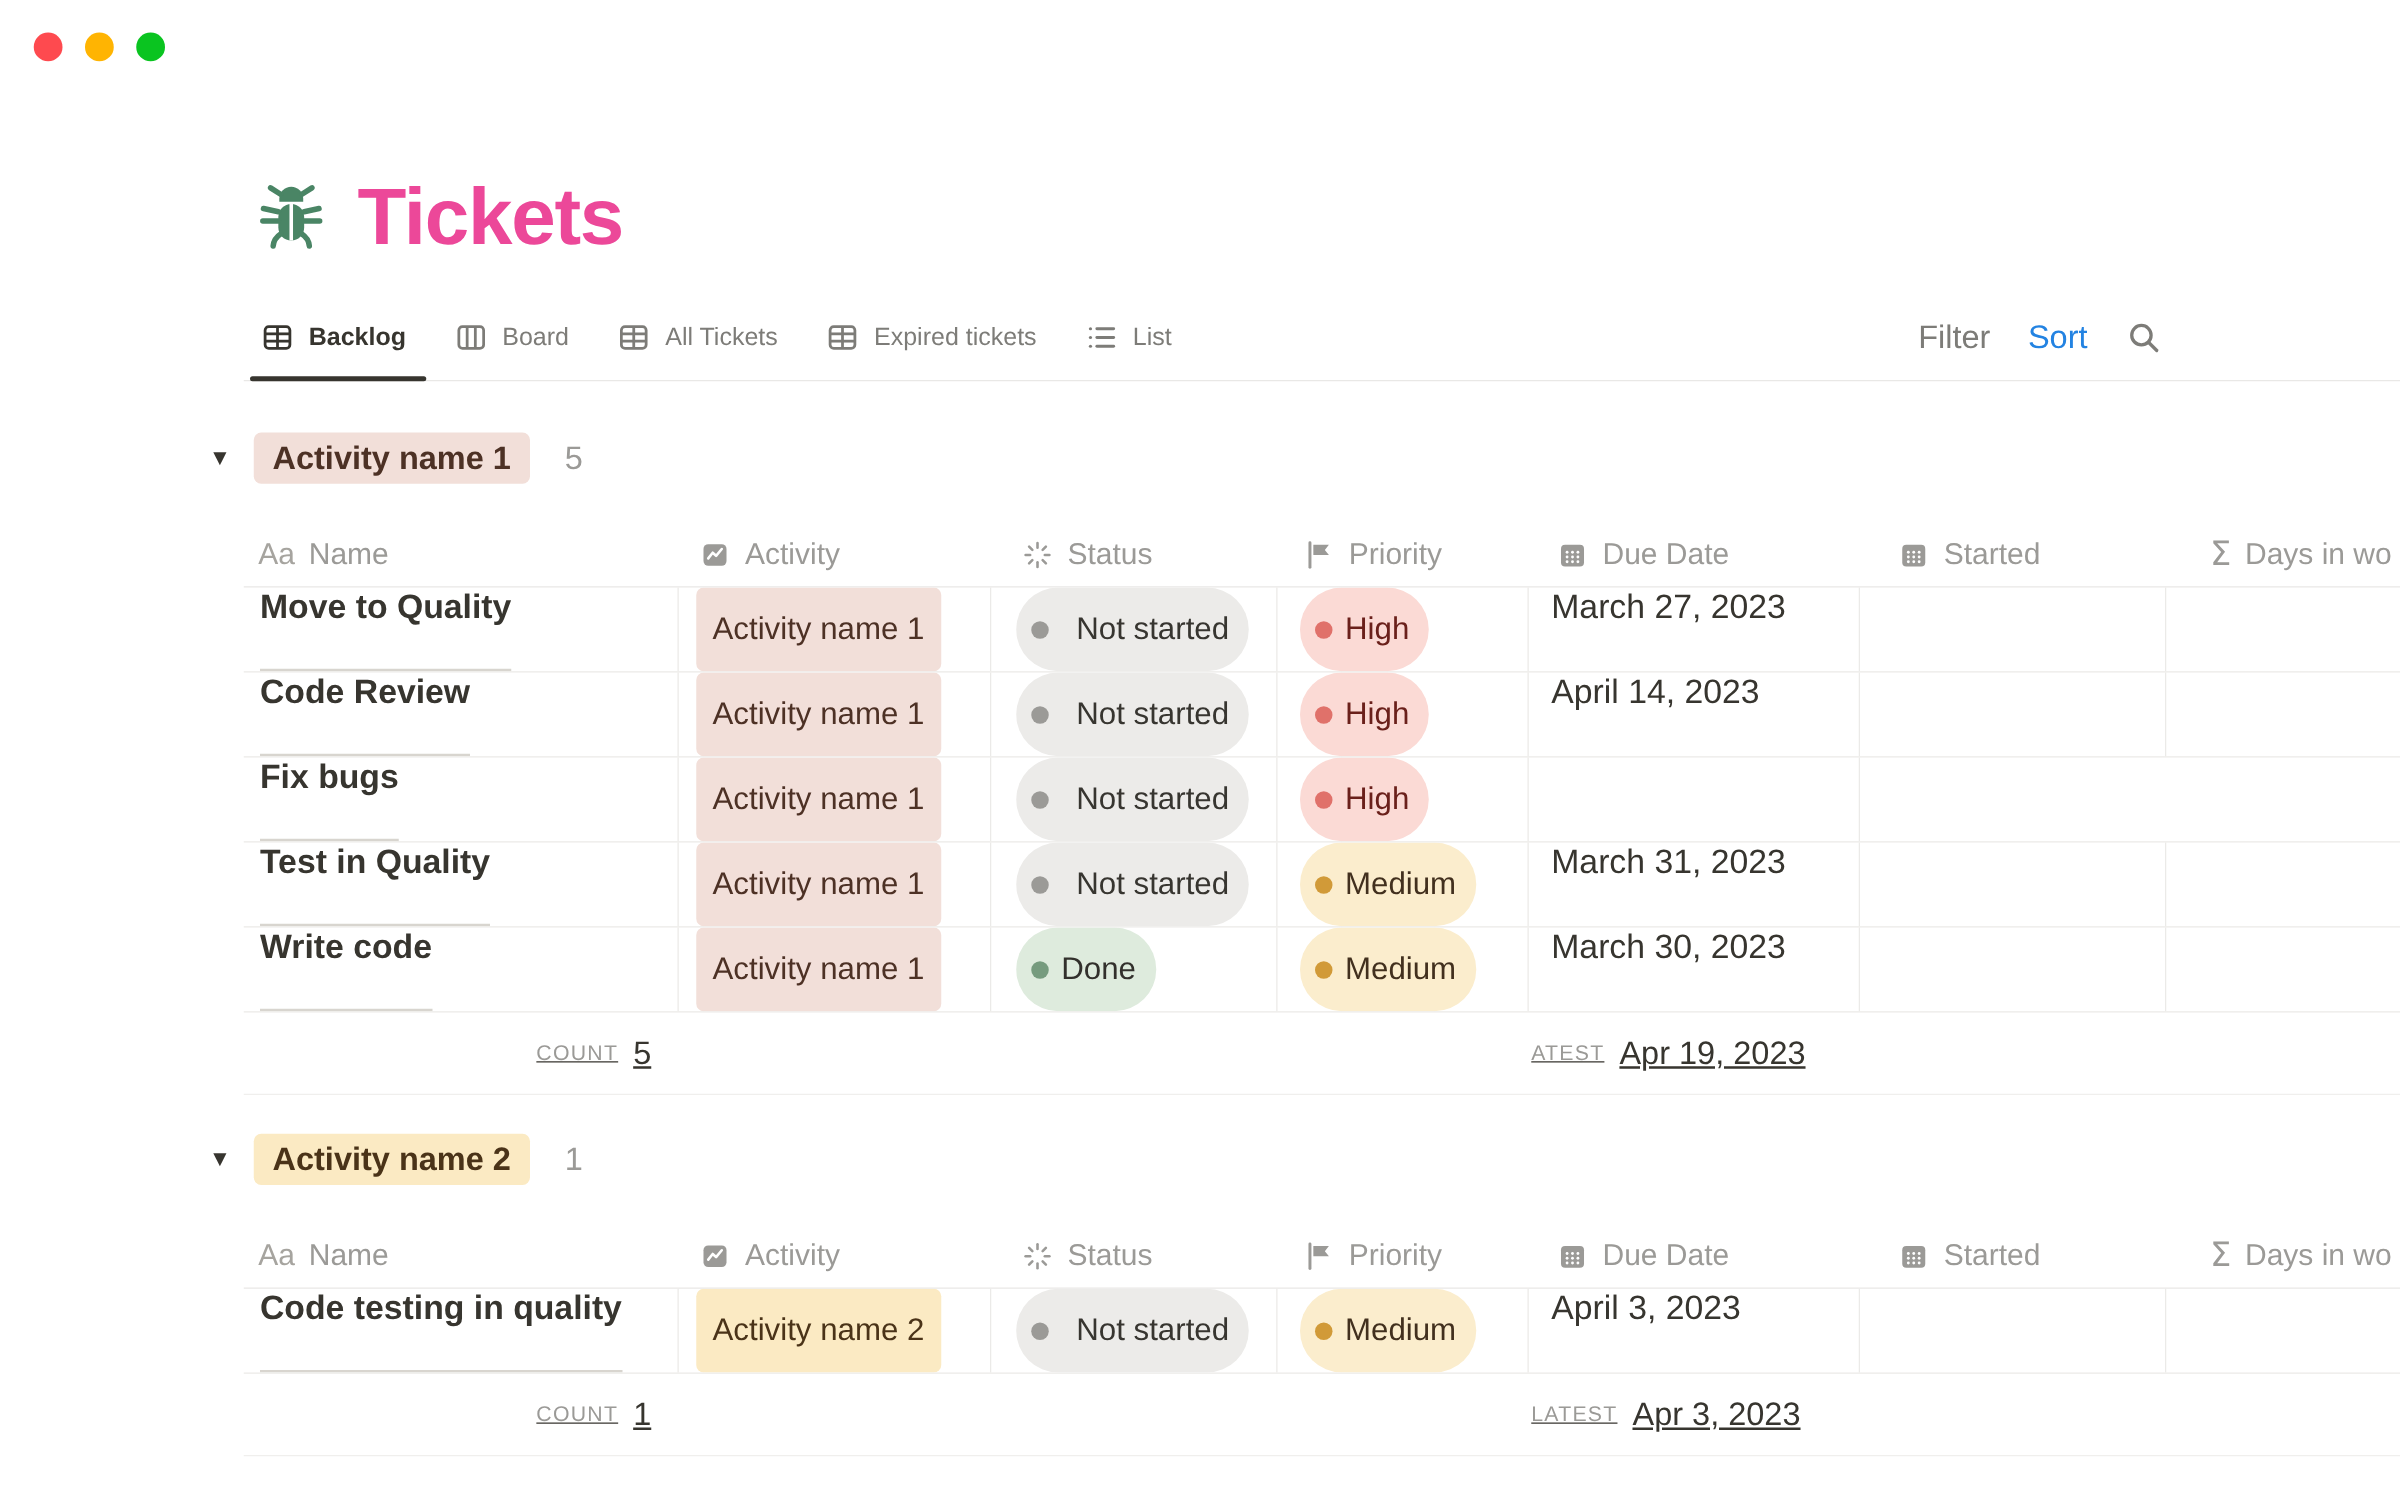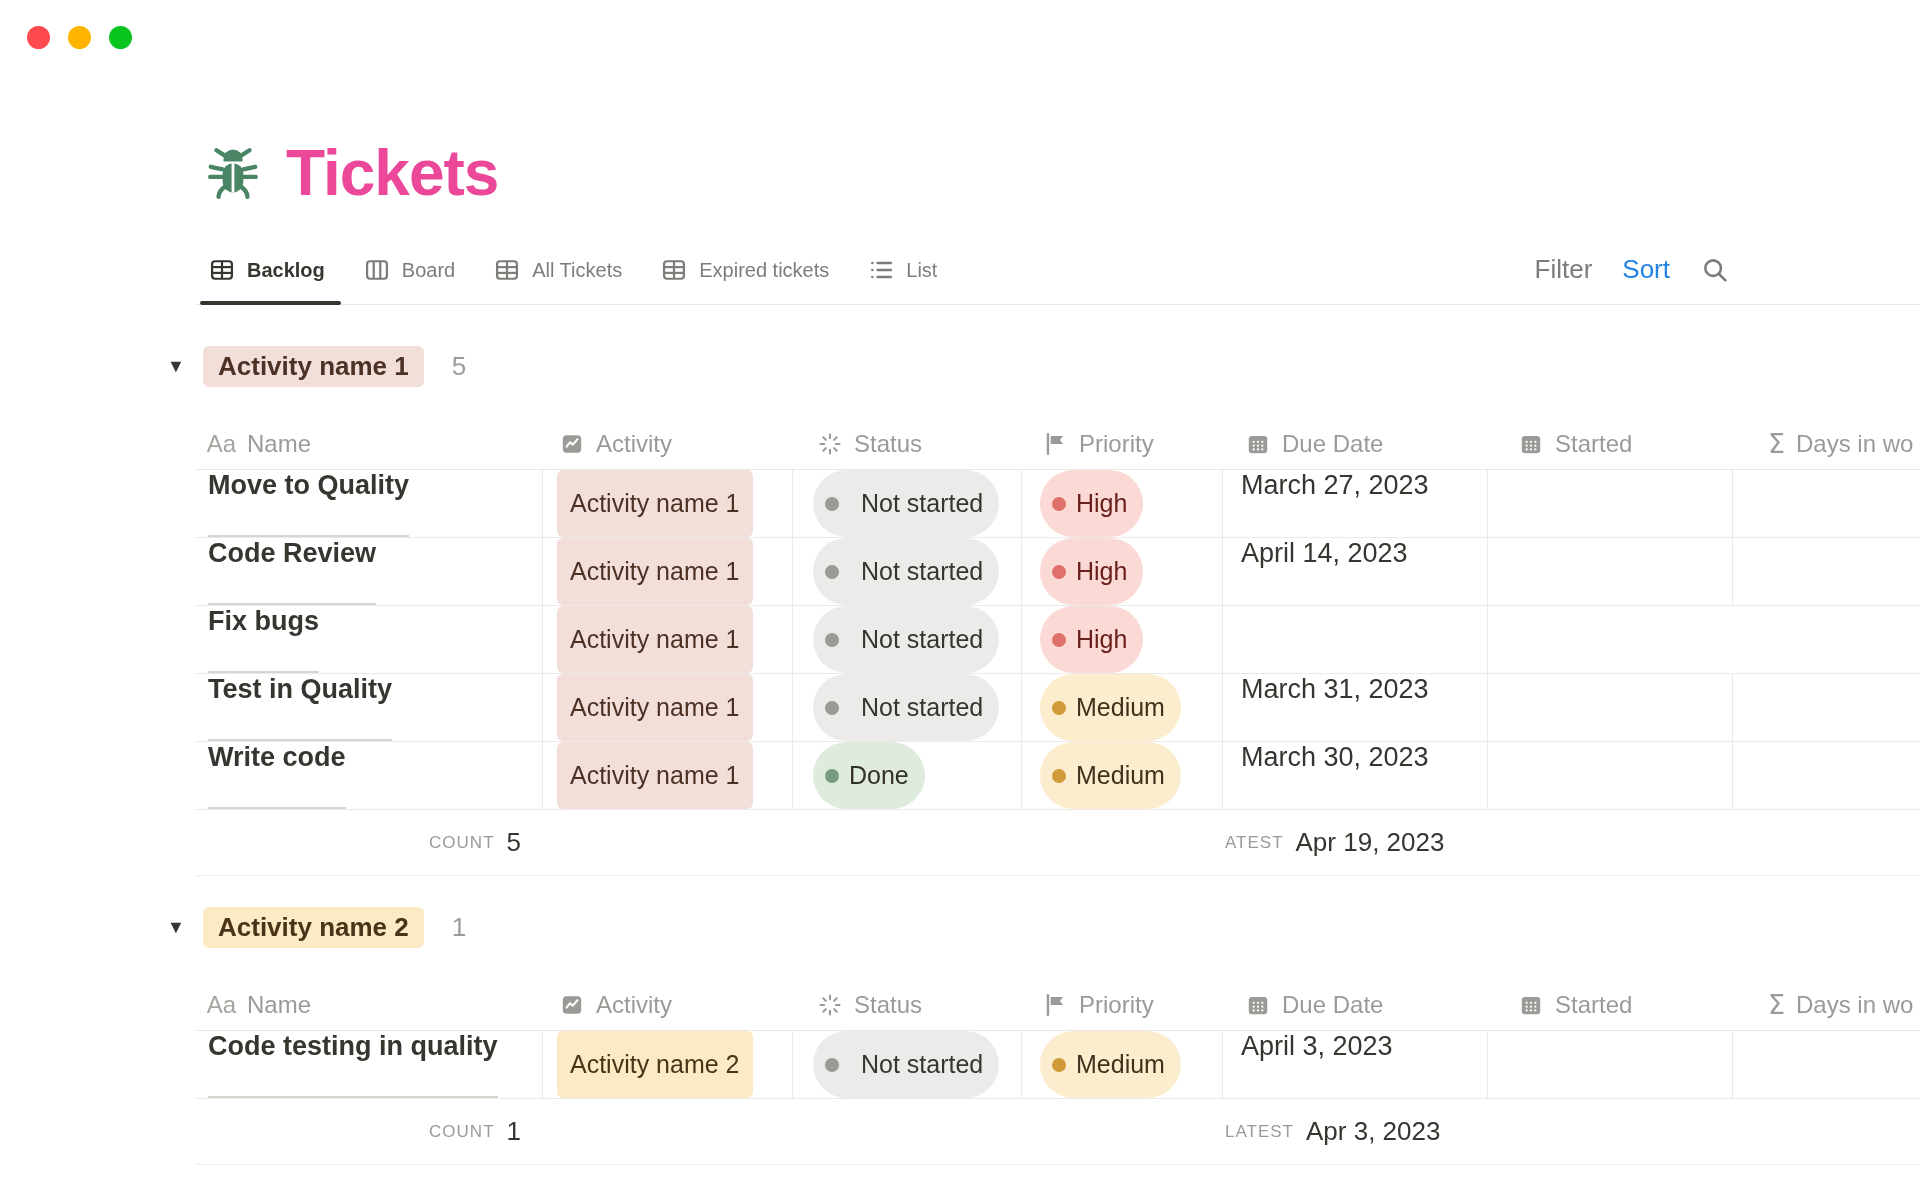--- a/index.html
+++ b/index.html
@@ -68,21 +68,21 @@
 
   .pill { display:inline-flex; align-items:center; white-space:nowrap; font-size:25px; }
   .pill-square { border-radius:6px; padding:6px 13px; }
   .pill-round { border-radius:999px; padding:6px 16px 6px 12px; gap:10px; }
   .pill .dot { width:14px; height:14px; border-radius:50%; flex:0 0 auto; }
   .pill .pill-text { overflow:hidden; }
   .status-clip { max-width:128px;margin-left:12px; }
 
   
   .tfoot { height:66px; align-items:center; border-bottom:1px solid #F0EFED; }
-  .fcell { display:flex; align-items:baseline; height:100%; align-items:center; overflow:visible; }
+  .fcell { display:flex; align-items:baseline; height:100%; align-items:center; overflow:visible;text-decoration:underline; }
   .f-count { justify-content:flex-end; padding-right:22px; }
   .agg-label { font-size:17px; letter-spacing:1px; color:#9B9A97; font-weight:500; margin-right:12px; }
   .agg-value { font-size:26px; color:#37352F; }
 </style>
 </head>
 <body>
 
 <div class="traffic">
     <span class="light" style="background: rgb(254, 74, 79);"></span>
     <span class="light" style="background: rgb(255, 180, 2);"></span>

